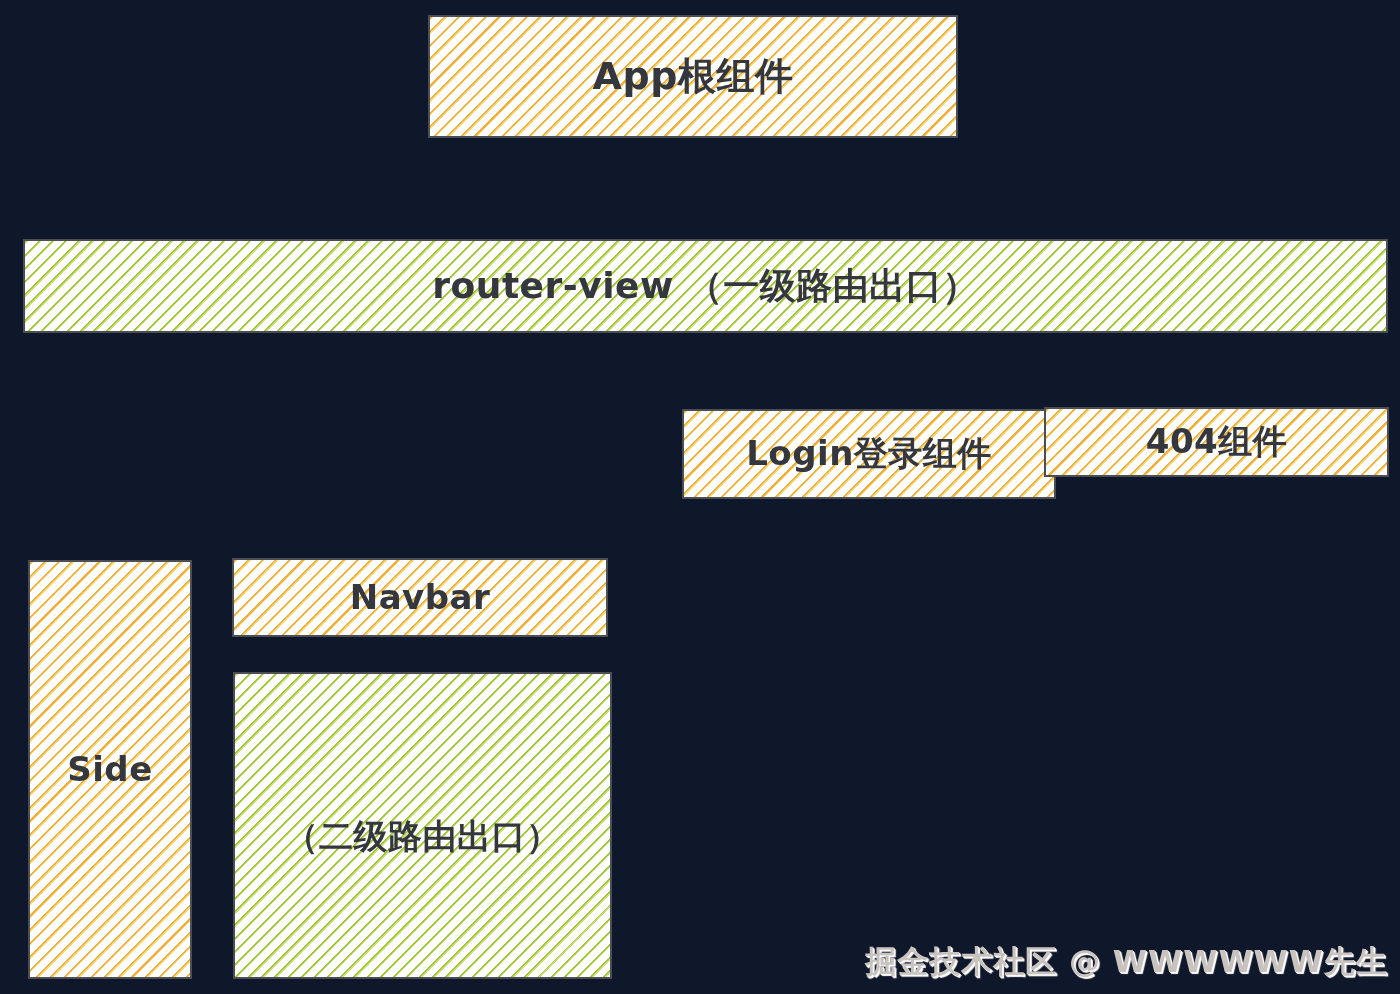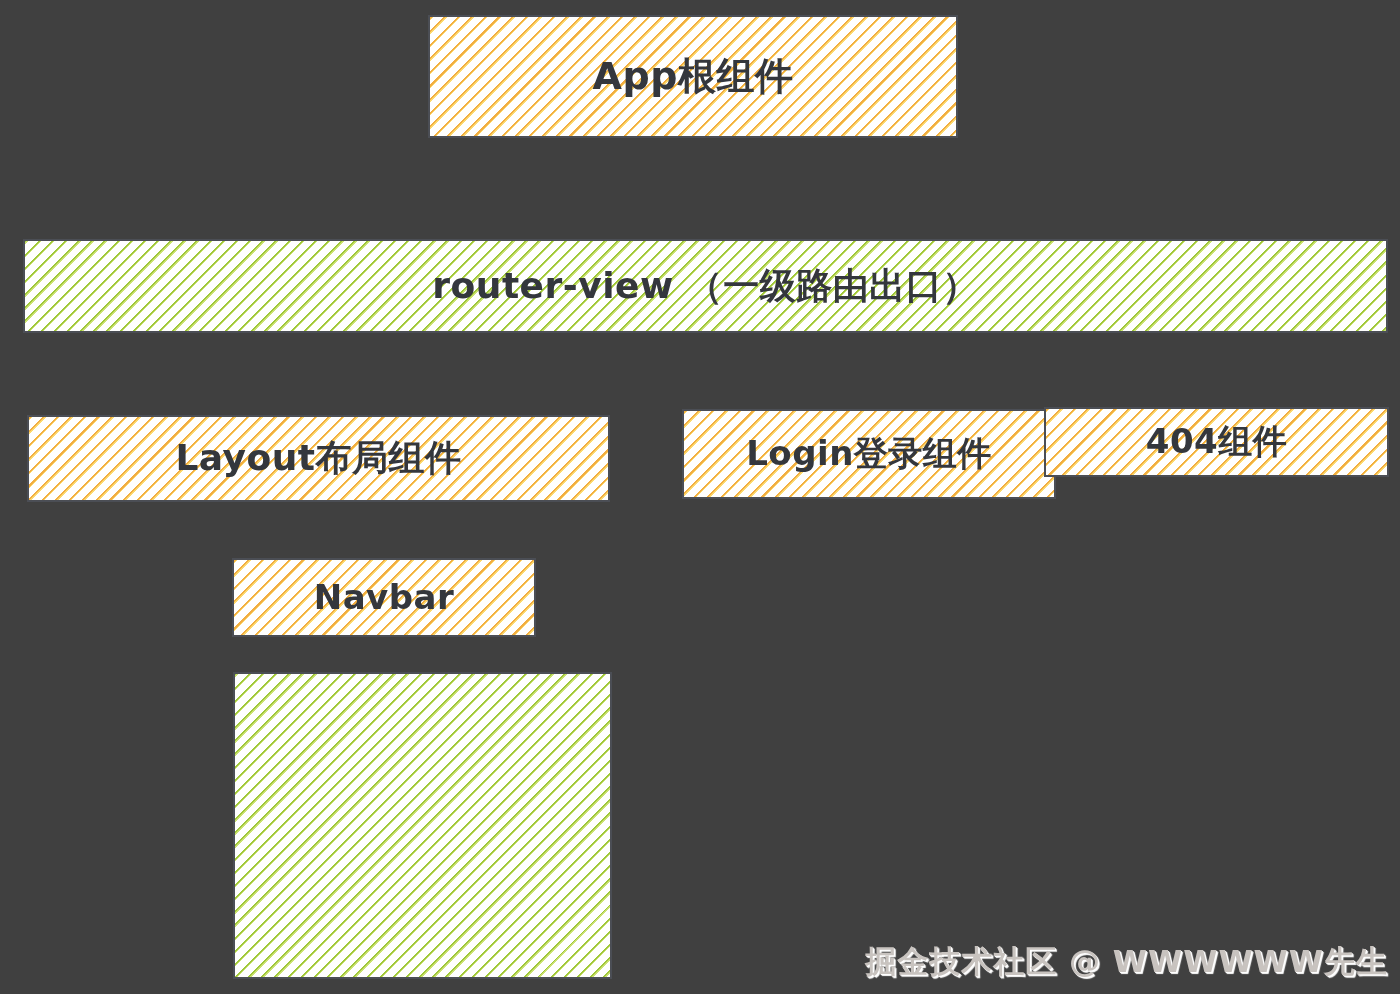--- a/index.html
+++ b/index.html
@@ -5,21 +5,21 @@
   html, body {
     margin: 0;
     padding: 0;
     background: #ffffff;
     font-family: "DejaVu Sans", "Liberation Sans", sans-serif;
   }
   .canvas {
     position: relative;
     width: 1400px;
     height: 994px;
-    background: #404040;
+    background: #0f172a;
     overflow: hidden;
   }
   .box {
     position: absolute;
     box-sizing: border-box;
     border: 2.5px solid #4b4e55;
     display: flex;
     align-items: center;
     justify-content: center;
     text-align: center;
@@ -49,21 +49,21 @@
   .box .label {
     background: transparent;
     padding: 0 6px;
     line-height: 1.4;
   }
   .app-root      { left: 428px;  top: 15px;  width: 530px;  height: 123px; font-size: 38px; }
   .rv1           { left: 23px;   top: 239px; width: 1365px; height: 94px;  font-size: 36px; justify-content: center; }
   .layout        { left: 27px;   top: 415px; width: 583px;  height: 87px;  font-size: 36px; }
   .login         { left: 682px;  top: 409px; width: 374px;  height: 90px;  font-size: 34px; }
   .notfound      { left: 1044px; top: 407px; width: 345px;  height: 70px;  font-size: 34px; }
-  .navbar        { left: 232px;  top: 558px; width: 304px;  height: 79px;  font-size: 34px; }
+  .navbar        { left: 232px;  top: 558px; width: 376px;  height: 79px;  font-size: 34px; }
   .side          { left: 28px;   top: 560px; width: 164px;  height: 419px; font-size: 34px; }
   .rv2           { left: 233px;  top: 672px; width: 379px;  height: 307px; font-size: 34px; }
   .rv2 .label    { line-height: 1.45; transform: translateY(-14px); }
   .watermark {
     position: absolute;
     right: 12px;
     top: 941px;
     font-size: 31px;
     font-weight: bold;
     color: #c8c3bf;
@@ -78,38 +78,39 @@
 <div class="canvas">
 
   <div class="box hatch-yellow app-root">
     <span class="label">App根组件</span>
   </div>
 
   <div class="box hatch-green rv1">
     <span class="label">router-view （一级路由出口）</span>
   </div>
 
-  <div class="box hatch-yellow layout">
-    <span class="label">Layout布局组件</span>
-  </div>
 
   <div class="box hatch-yellow login">
     <span class="label">Login登录组件</span>
   </div>
 
   <div class="box hatch-yellow notfound">
     <span class="label">404组件</span>
   </div>
 
   <div class="box hatch-yellow navbar">
     <span class="label">Navbar</span>
   </div>
 
+  <div class="box hatch-yellow side">
+    <span class="label">Side</span>
+  </div>
 
   <div class="box hatch-green rv2">
     <span class="label">
       <br>
+      <span>（二级路由出口）</span>
     </span>
   </div>
 
   <div class="watermark">掘金技术社区 @ WWWWWW先生</div>
 
 </div>
 
 </body></html>

